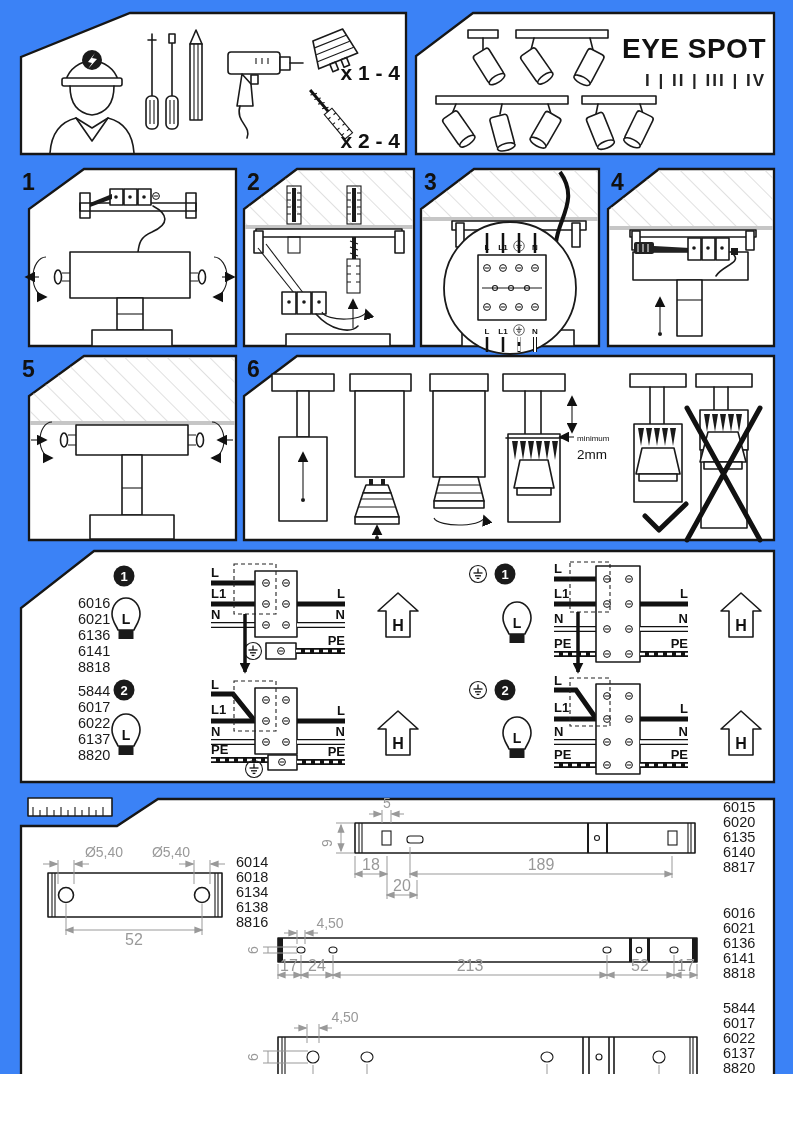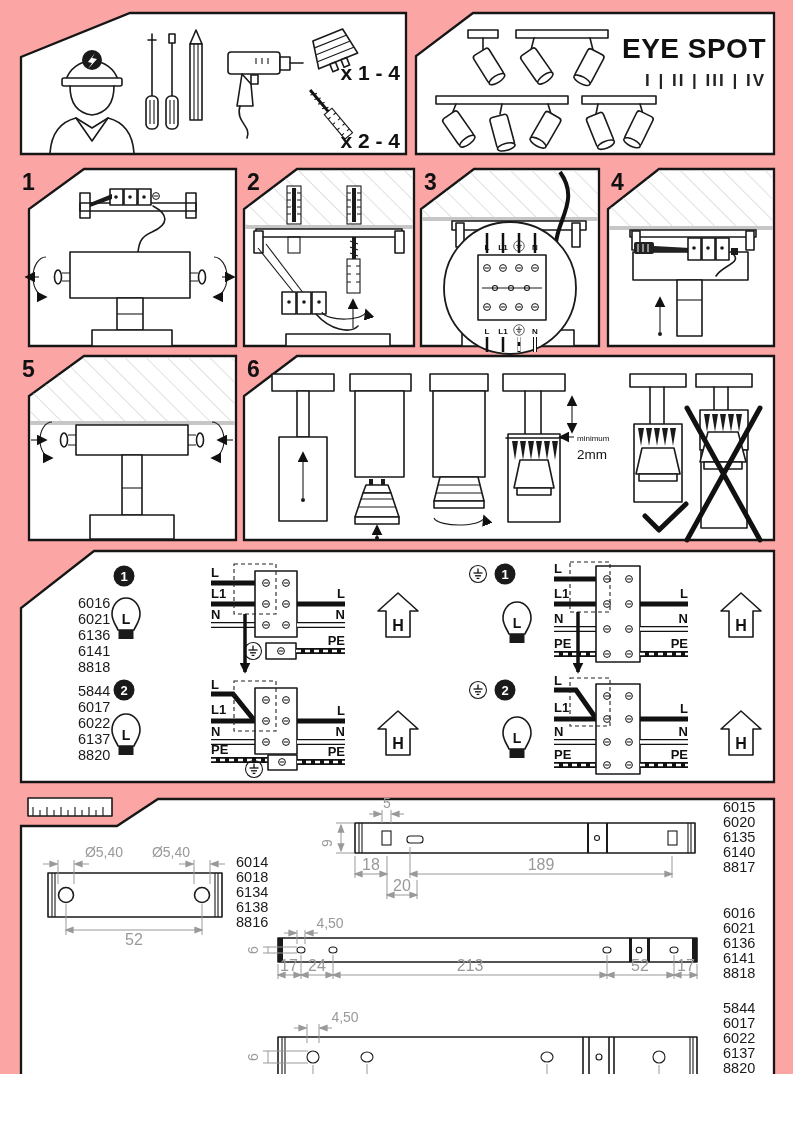--- a/index.html
+++ b/index.html
@@ -1,16 +1,16 @@
 <!DOCTYPE html>
 <html><head>
 <meta charset="utf-8">
 <style>
   html,body{margin:0;padding:0;background:#fff}
-  .page{position:relative;width:793px;height:1074px;background:#fca5a5;overflow:hidden}
+  .page{position:relative;width:793px;height:1074px;background:#3b82f6;overflow:hidden}
   svg{position:absolute;left:0;top:0;font-family:"Liberation Sans",sans-serif}
   .panel{fill:#fff;stroke:#161616;stroke-width:2.3;stroke-linejoin:miter}
   .o{fill:none;stroke:#1a1a1a;stroke-width:1.6;stroke-linecap:round;stroke-linejoin:round}
   .of{fill:#fff;stroke:#1a1a1a;stroke-width:1.6;stroke-linejoin:round}
   .o1{fill:none;stroke:#1a1a1a;stroke-width:1.1}
   .f{fill:#1a1a1a;stroke:none}
   .num{font-size:23px;font-weight:bold;fill:#111}
   .qty{font-size:21px;font-weight:bold;fill:#111}
   .ttl{font-size:28px;font-weight:bold;fill:#111;letter-spacing:.5px}
   .var{font-size:17px;font-weight:bold;fill:#222;letter-spacing:2px}

